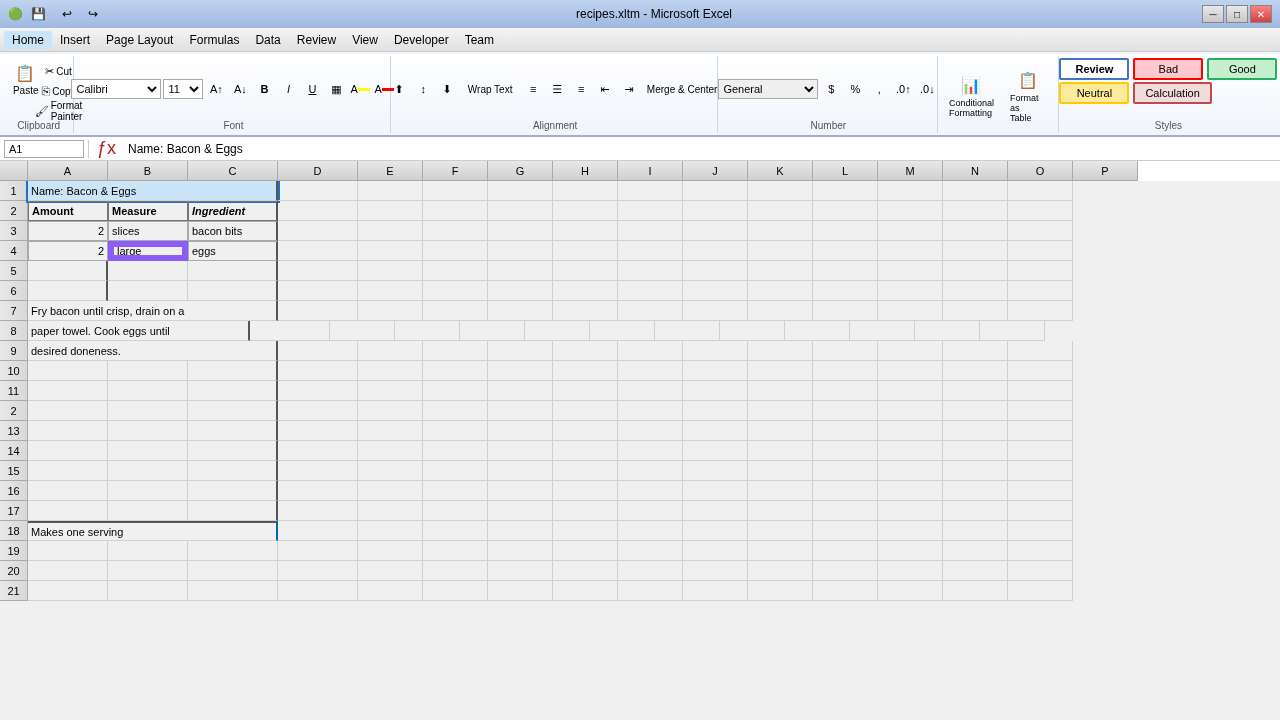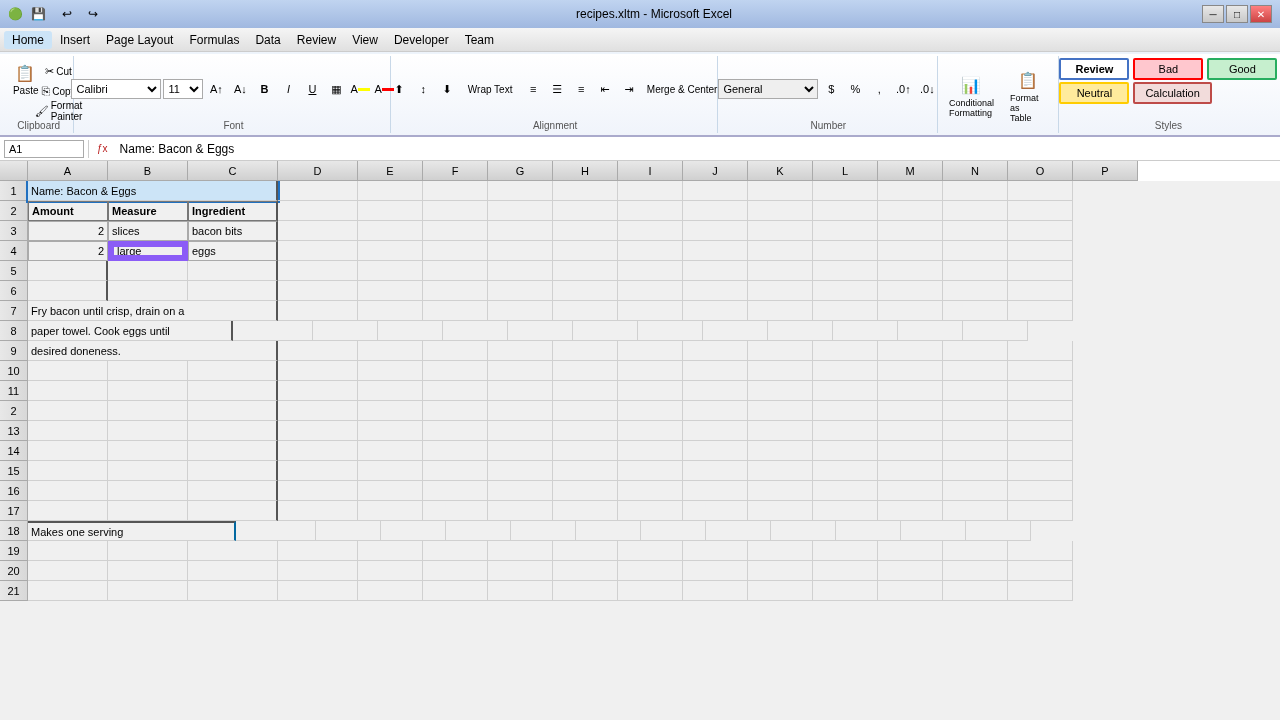--- a/index.html
+++ b/index.html
@@ -165,21 +165,21 @@
       border: 1px solid #aaa;
       font-size: 11px;
       padding: 0 4px;
       background: white;
     }
     .formula-divider {
       width: 1px; height: 18px;
       background: #ccc;
     }
     .formula-icon {
-      font-size: 10px;
+      font-size: 18px;
       color: #b91c1c;
       cursor: pointer;
       padding: 0 4px;
     }
     .formula-input {
       flex: 1;
       height: 18px;
       border: none;
       outline: none;
       font-size: 12px;
@@ -463,21 +463,21 @@
         <div class="cell col-k"></div>
         <div class="cell col-l"></div>
         <div class="cell col-m"></div>
         <div class="cell col-n"></div>
         <div class="cell col-o"></div>
       </div>
 
       <div class="grid-row">
         <div class="cell col-a bold" style="border:1px solid #777;">Amount</div>
         <div class="cell col-b bold" style="border:1px solid #777;">Measure</div>
-        <div class="cell col-c bold" style="border:1px solid #777;border-right:2px solid #555;">Ingredient</div>
+        <div class="cell col-c bold" style="border:1px solid #777;border-right:2px solid #555;font-style:italic;">Ingredient</div>
         <div class="cell col-d"></div>
         <div class="cell col-e"></div>
         <div class="cell col-f"></div>
         <div class="cell col-g"></div>
         <div class="cell col-h"></div>
         <div class="cell col-i"></div>
         <div class="cell col-j"></div>
         <div class="cell col-k"></div>
         <div class="cell col-l"></div>
         <div class="cell col-m"></div>
@@ -568,21 +568,21 @@
         <div class="cell col-i"></div>
         <div class="cell col-j"></div>
         <div class="cell col-k"></div>
         <div class="cell col-l"></div>
         <div class="cell col-m"></div>
         <div class="cell col-n"></div>
         <div class="cell col-o"></div>
       </div>
 
       <div class="grid-row">
-        <div class="cell col-a" style="width:205px;border-right:2px solid #555;">paper towel.  Cook eggs until</div>
+        <div class="cell col-a" style="width:222px;border-right:2px solid #555;">paper towel.  Cook eggs until</div>
 
         <div class="cell col-d"></div>
         <div class="cell col-e"></div>
         <div class="cell col-f"></div>
         <div class="cell col-g"></div>
         <div class="cell col-h"></div>
         <div class="cell col-i"></div>
         <div class="cell col-j"></div>
         <div class="cell col-k"></div>
         <div class="cell col-l"></div>
@@ -741,21 +741,21 @@
             <div class="cell col-j"></div>
             <div class="cell col-k"></div>
             <div class="cell col-l"></div>
             <div class="cell col-m"></div>
             <div class="cell col-n"></div>
             <div class="cell col-o"></div>
           </div>
         </div>
 
       <div class="grid-row">
-        <div class="cell col-a" style="width:208px;border-right:2px solid #0369a1;border-top:2px solid #555;">Makes one serving</div>
+        <div class="cell col-a" style="width:250px;border-right:2px solid #0369a1;border-top:2px solid #555;">Makes one serving</div>
 
         <div class="cell col-d"></div>
         <div class="cell col-e"></div>
         <div class="cell col-f"></div>
         <div class="cell col-g"></div>
         <div class="cell col-h"></div>
         <div class="cell col-i"></div>
         <div class="cell col-j"></div>
         <div class="cell col-k"></div>
         <div class="cell col-l"></div>

